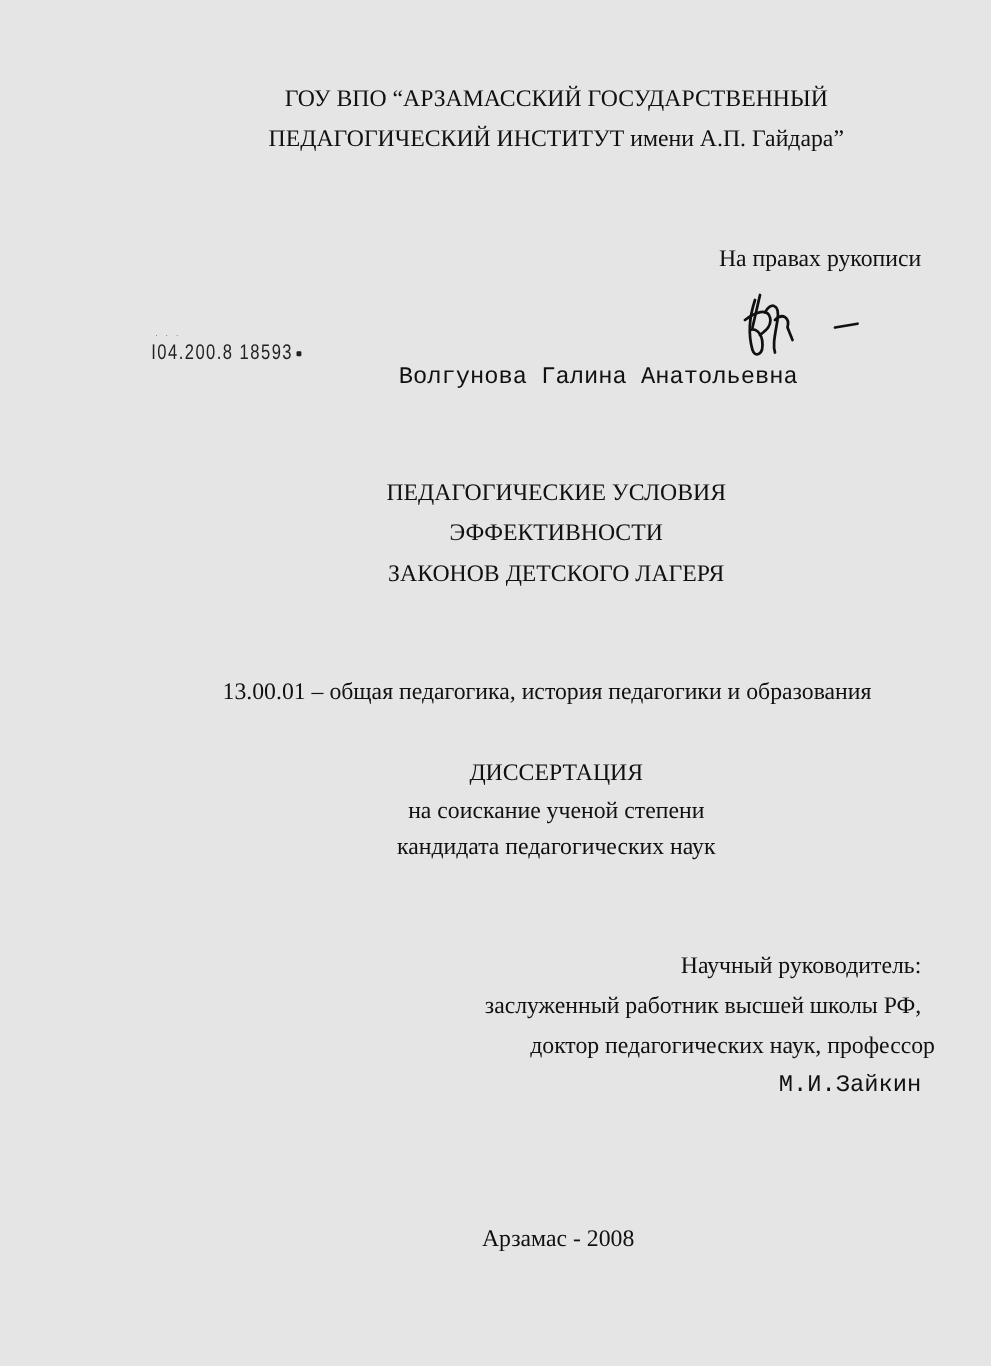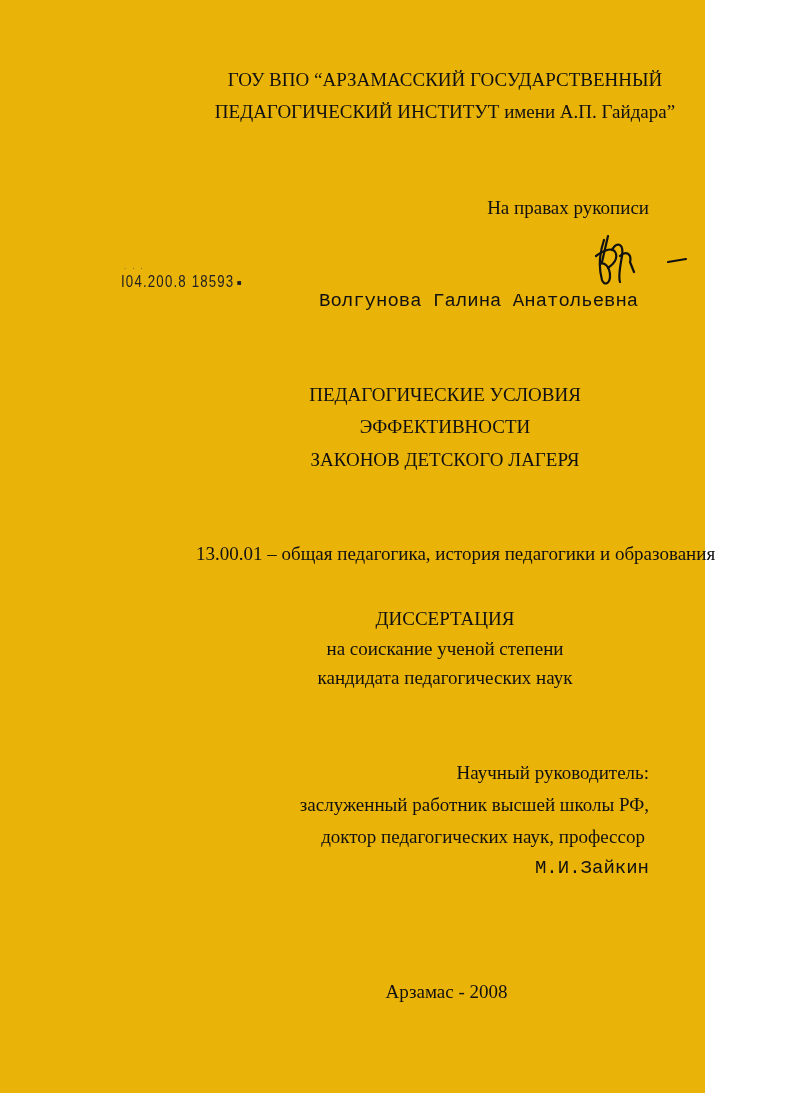--- a/index.html
+++ b/index.html
@@ -11,23 +11,23 @@
       width: 793px;
       height: 1093px;
       position: relative;
       overflow: hidden;
       font-family: "Liberation Serif", "DejaVu Serif", serif;
       color: #111111;
     }
     .page {
       position: absolute;
       left: 0; top: 0;
-      width: 705px;
+      width: 793px;
       height: 1093px;
-      background: #eab308;
+      background: #e5e5e5;
     }
     .line {
       position: absolute;
       white-space: nowrap;
       font-size: 19px;
       line-height: 22px;
     }
     .right {
       text-align: left;
     }
@@ -72,29 +72,29 @@
       left: 590px;
       top: 232px;
       width: 110px;
       height: 60px;
     }
 
     .title-1 { top: 384px; left: 0; width: 890px; text-align: center; }
     .title-2 { top: 416px; left: 0; width: 890px; text-align: center; }
     .title-3 { top: 449px; left: 0; width: 890px; text-align: center; }
 
-    .specialty { top: 543px; left: 196px; }
+    .specialty { top: 543px; left: 178px; }
 
     .doc-type { top: 608px; left: 0; width: 890px; text-align: center; }
     .degree-1 { top: 638px; left: 0; width: 890px; text-align: center; }
     .degree-2 { top: 667px; left: 0; width: 890px; text-align: center; }
 
     .sup-label { top: 762px; right: 56px; }
     .sup-title-1 { top: 794px; right: 56px; }
-    .sup-title-2 { top: 826px; right: 60px; }
+    .sup-title-2 { top: 826px; right: 45px; }
     .sup-name { top: 857px; right: 56px; font-family: Liberation Mono, monospace; }
 
     .place-year { top: 981px; left: 0; width: 893px; text-align: center; }
   </style>
 </head>
 <body>
 
 <div class="page">
 
   <div class="line institution-1">ГОУ ВПО “АРЗАМАССКИЙ ГОСУДАРСТВЕННЫЙ</div>

